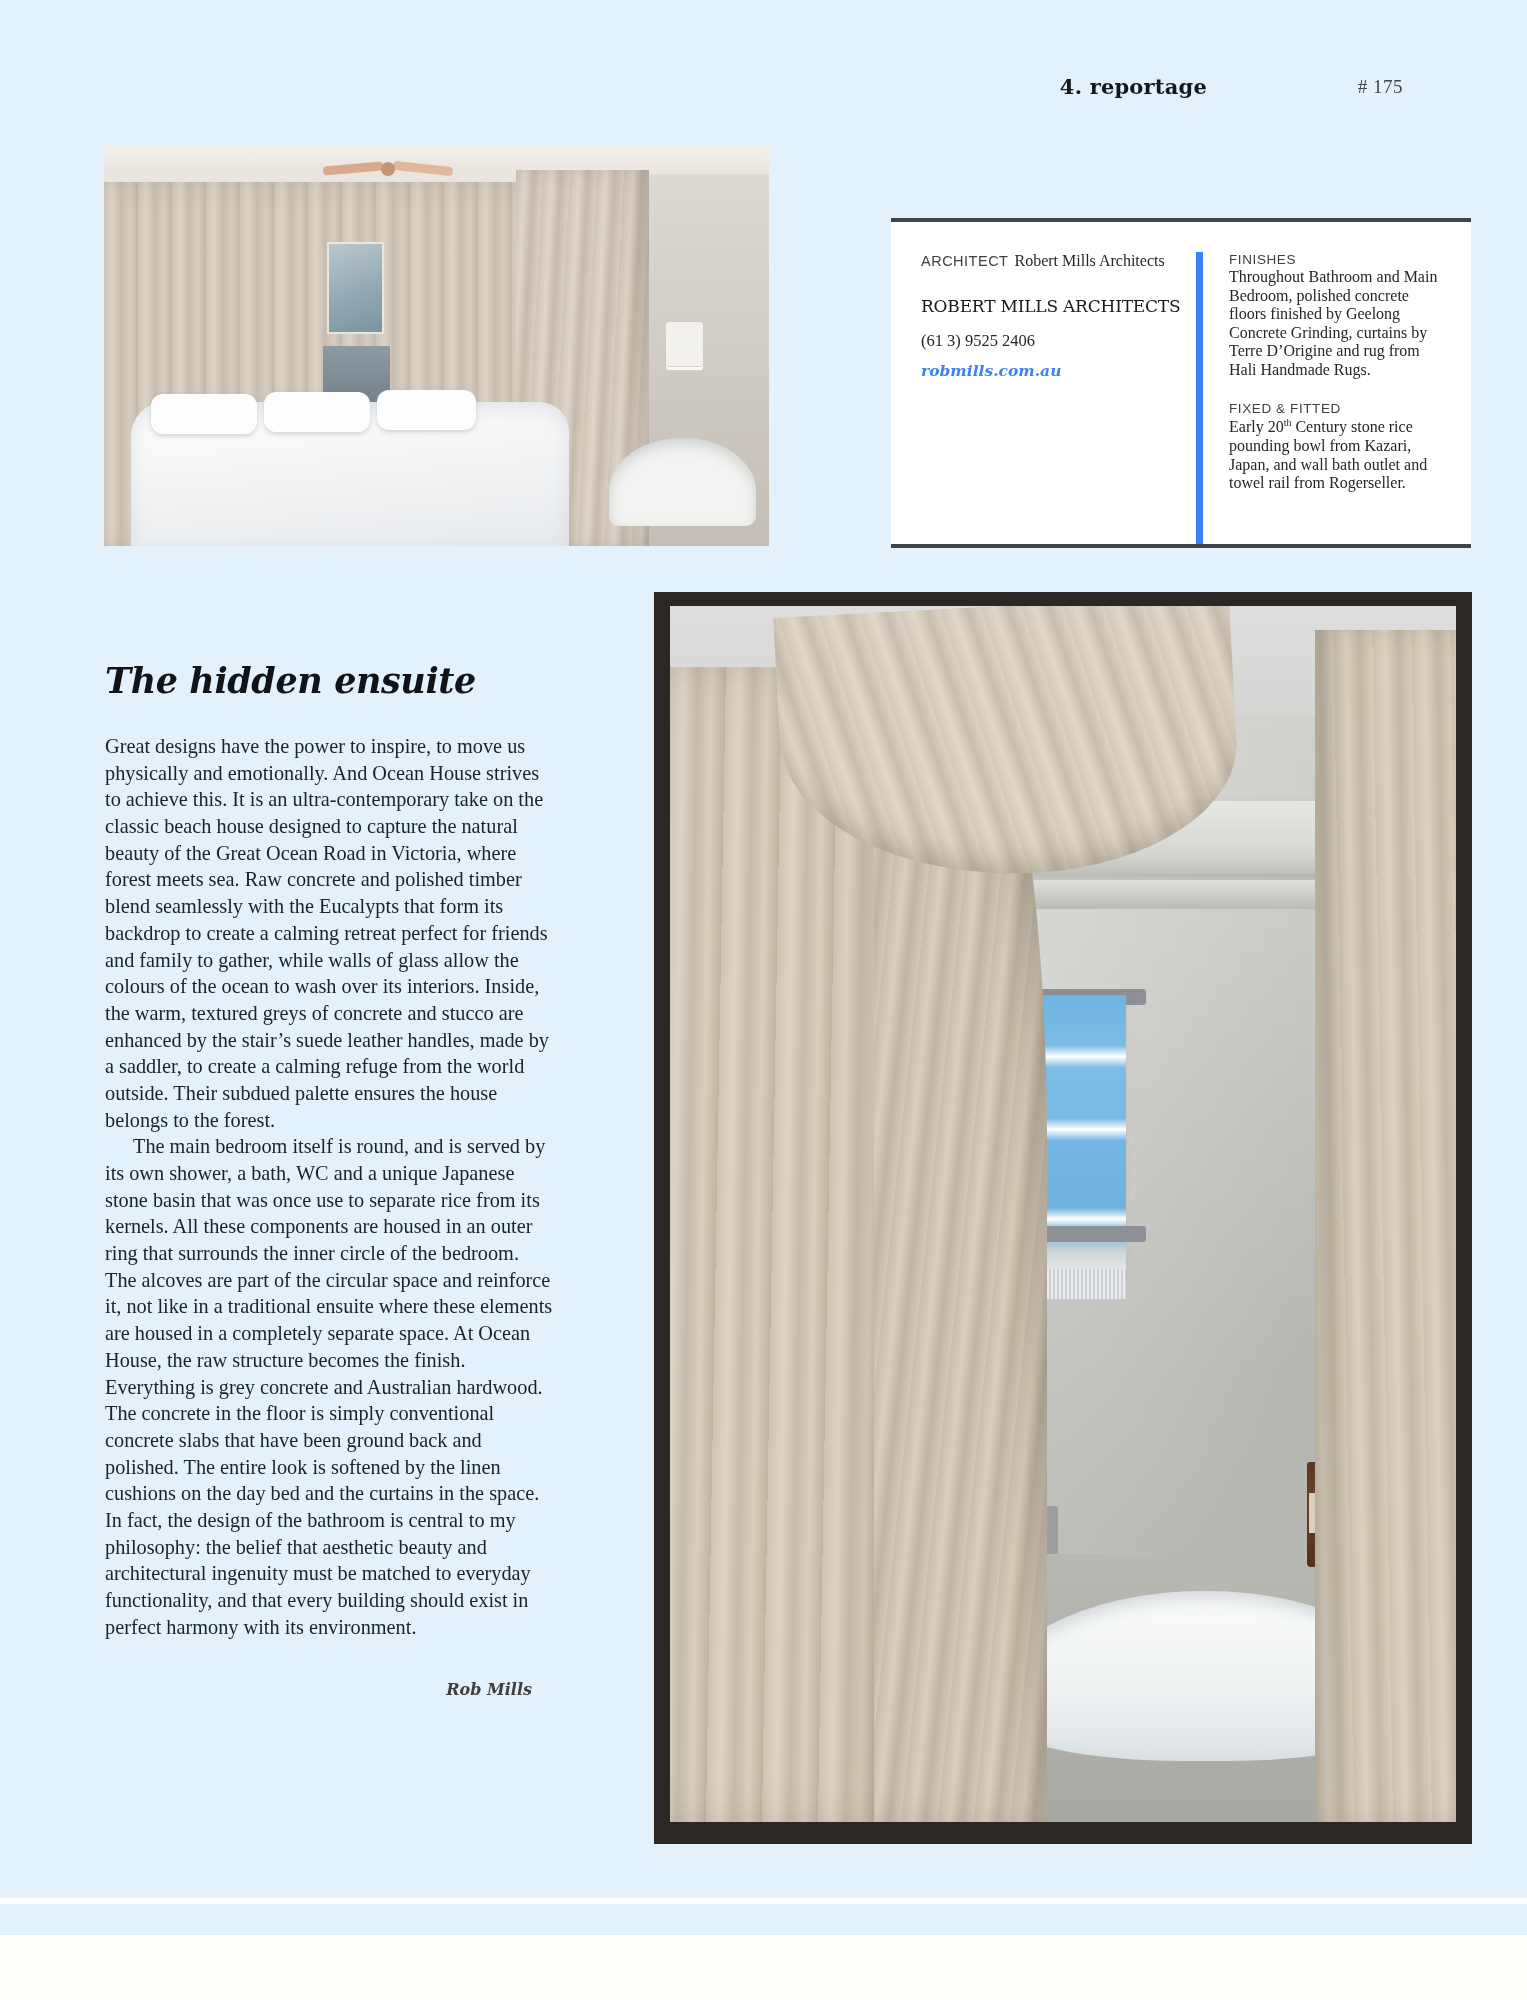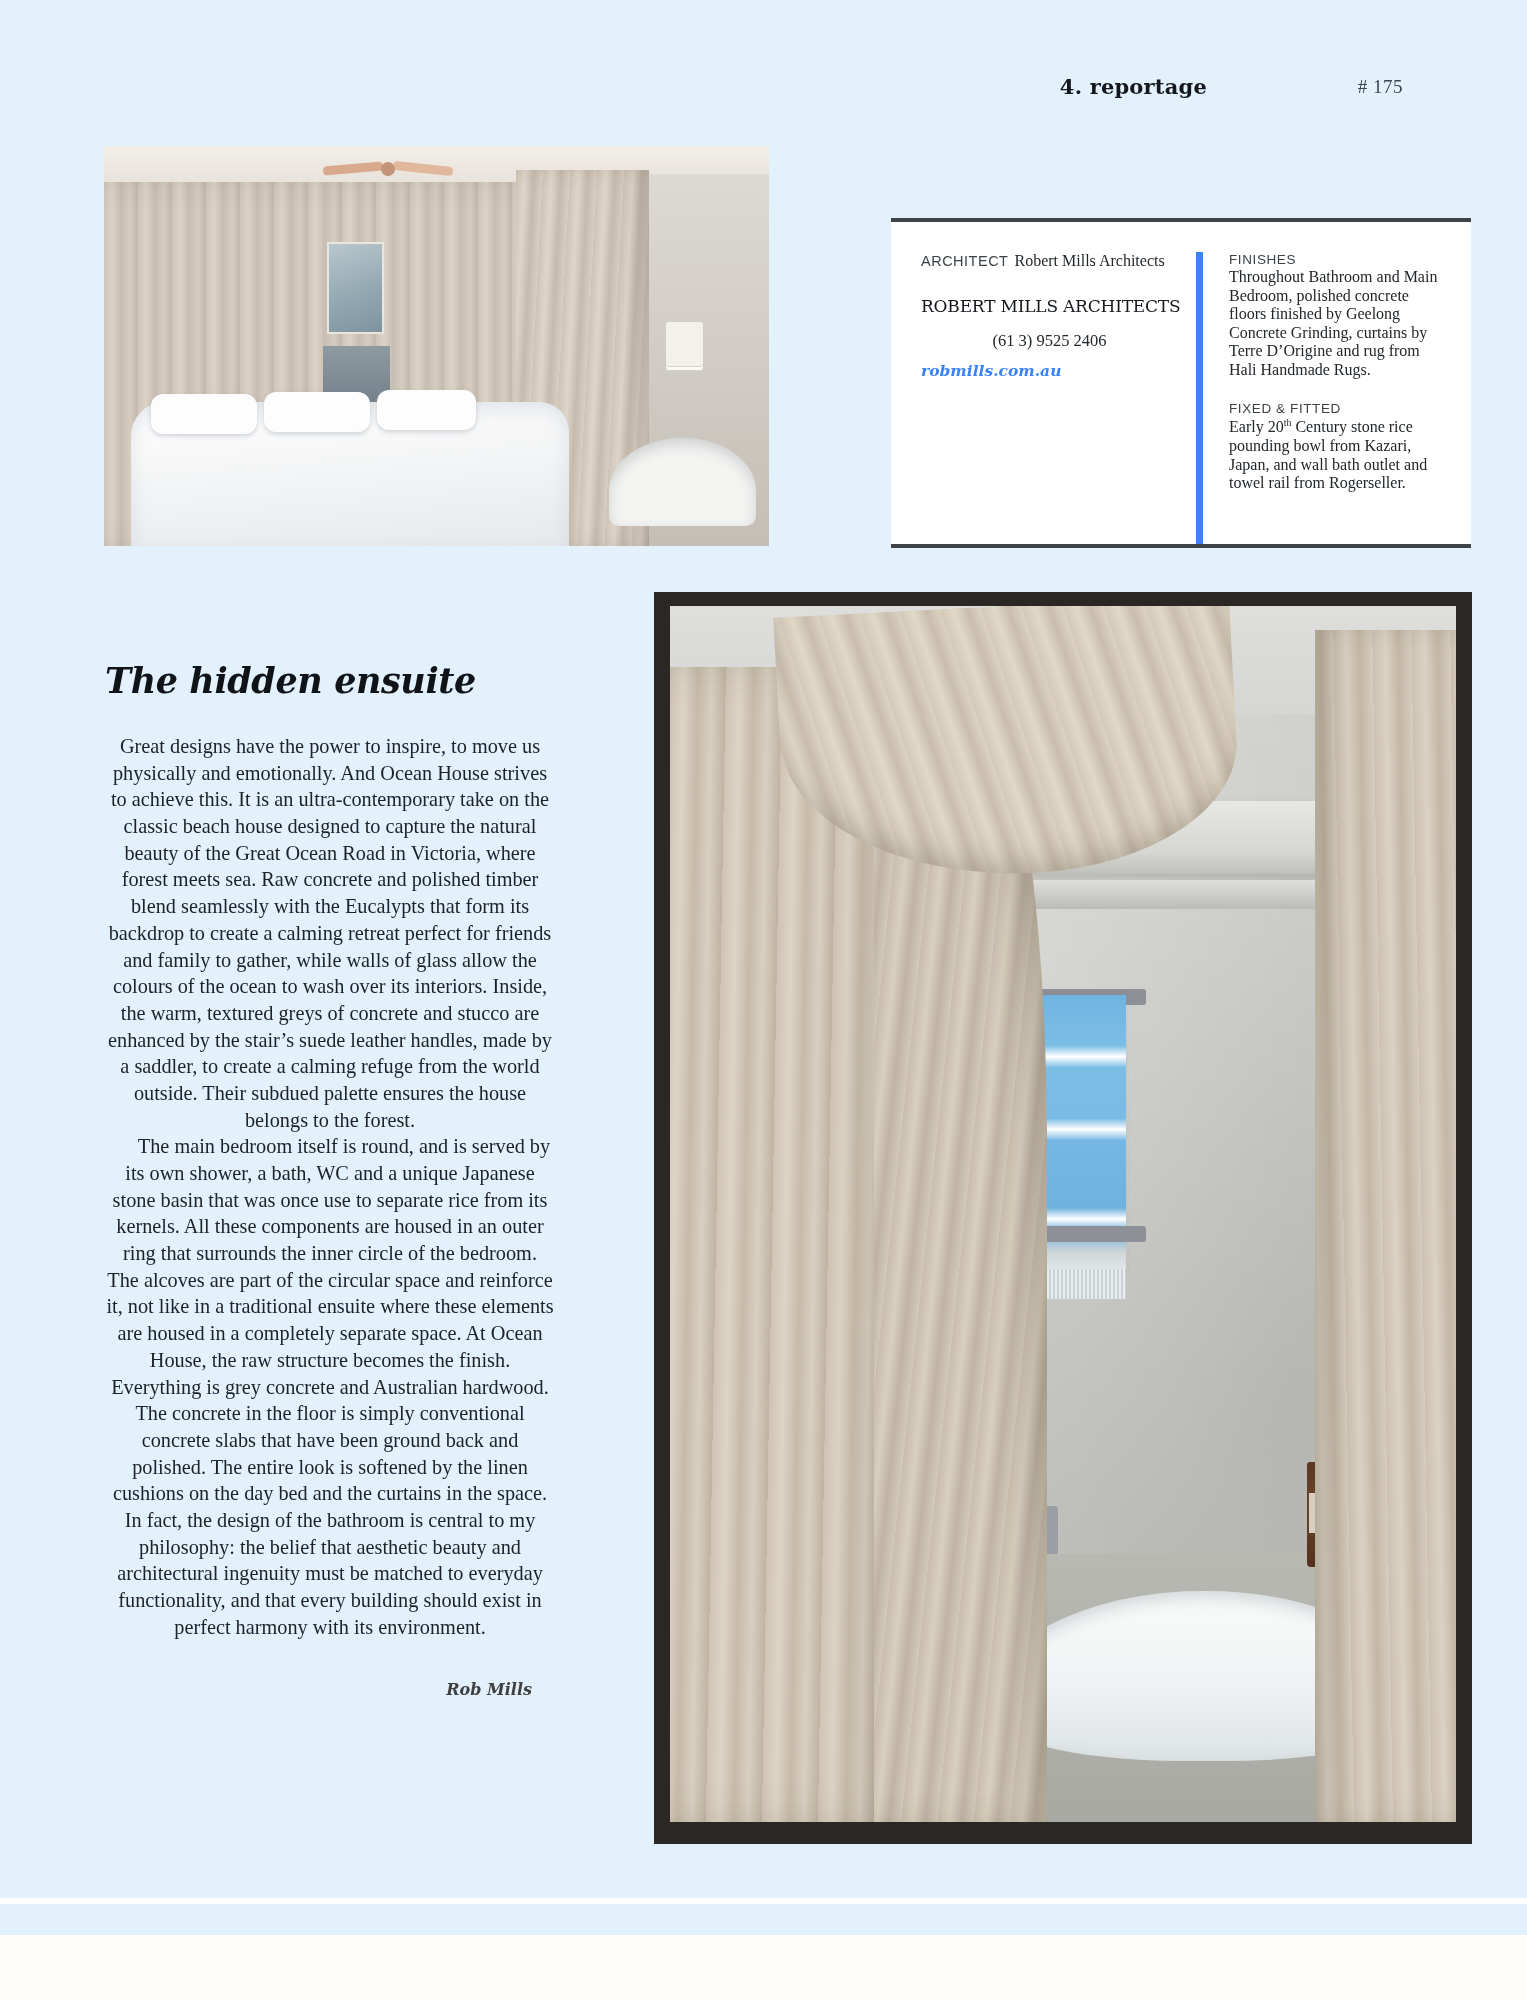--- a/index.html
+++ b/index.html
@@ -211,21 +211,20 @@
     font-size: 17px;
     letter-spacing: -0.2px;
     color: #15191d;
     white-space: nowrap;
   }
   .firm-phone {
     margin-top: 15px;
     font-family: "Liberation Serif", serif;
     font-size: 16.5px;
     color: #22272b;
-    text-align: center;
   }
   .firm-web {
     margin-top: 10px;
     font-family: "DejaVu Serif", serif;
     font-style: italic;
     font-weight: bold;
     font-size: 15.5px;
     color: #3b82f6;
   }
   .spec-block { margin-bottom: 22px; }
@@ -417,21 +416,21 @@
     letter-spacing: -0.4px;
     color: #101418;
     margin: 0 0 32px 0;
   }
   .body-text {
     font-family: "Liberation Serif", serif;
     font-size: 20.3px;
     line-height: 1.315;
     color: #1c2227;
     margin: 0;
-    text-align: center;
+    text-align: left;
     hyphens: none;
   }
   .body-text + .body-text { text-indent: 28px; }
   .byline {
     margin-top: 40px;
     text-align: right;
     padding-right: 23px;
     font-family: "DejaVu Serif", serif;
     font-style: italic;
     font-weight: bold;

